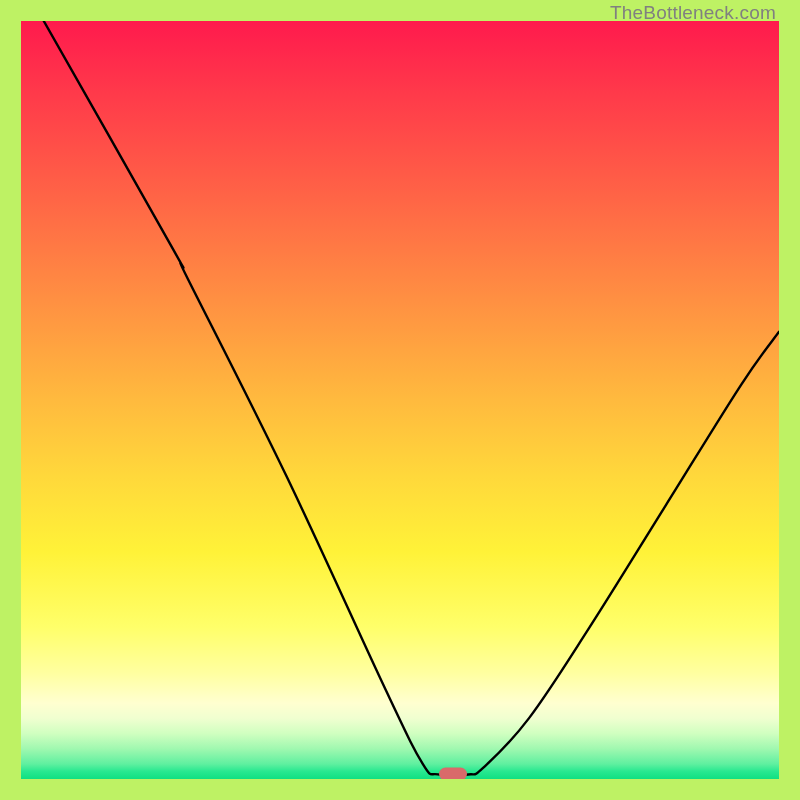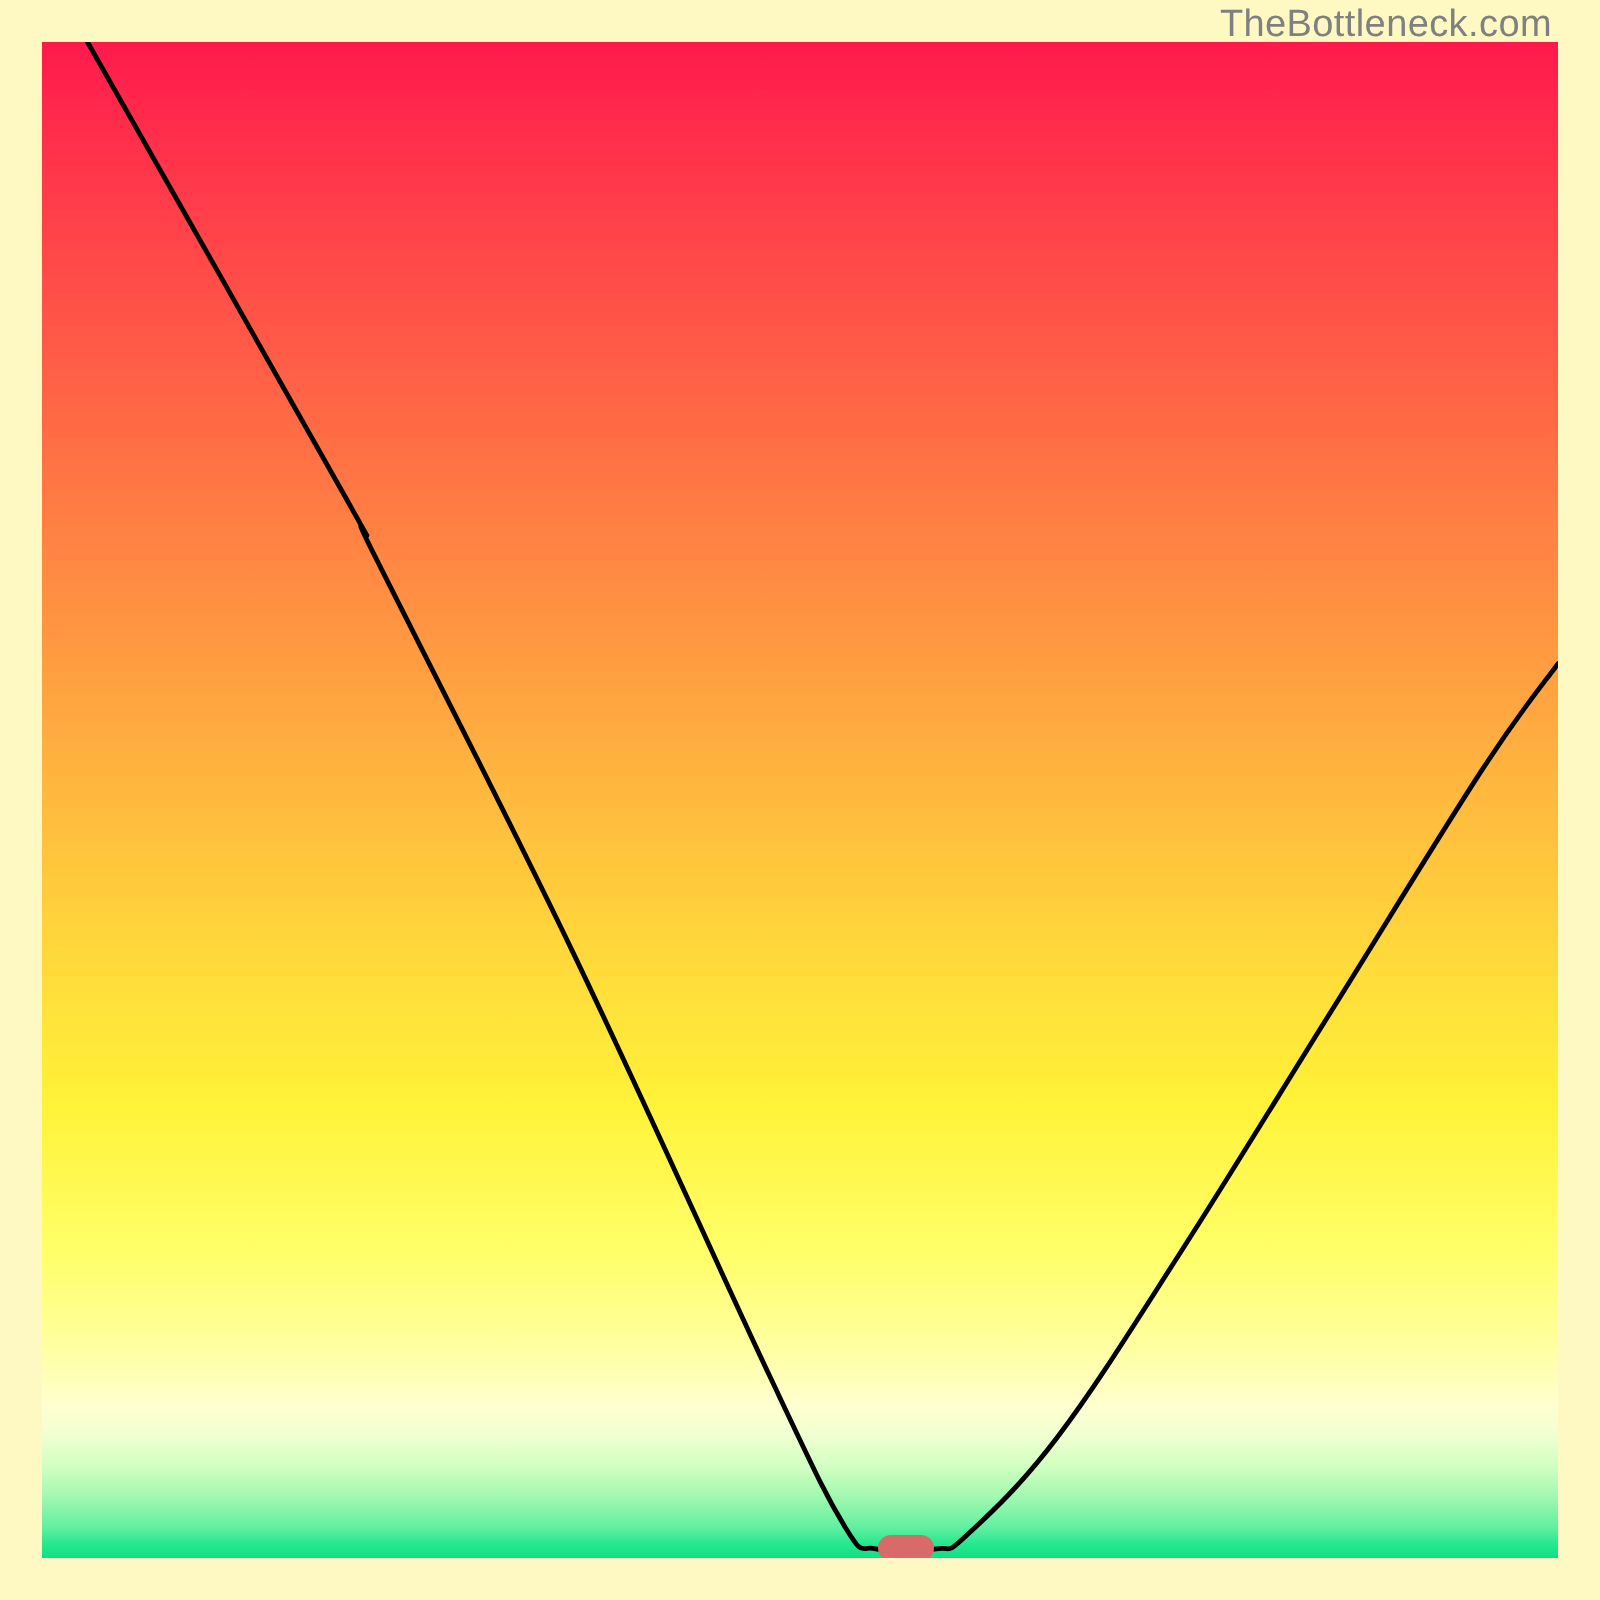--- a/index.html
+++ b/index.html
@@ -10,21 +10,21 @@
     background: #000;
     overflow: hidden;
     font-family: Arial, Helvetica, sans-serif;
   }
   .frame {
     position: absolute;
     left: 0;
     top: 0;
     width: 800px;
     height: 800px;
-    background: #fef9c3;
+    background: #bef264;
   }
   .plot {
     position: absolute;
     left: 21px;
     top: 21px;
     width: 758px;
     height: 758px;
     overflow: hidden;
   }
   .gradient {

